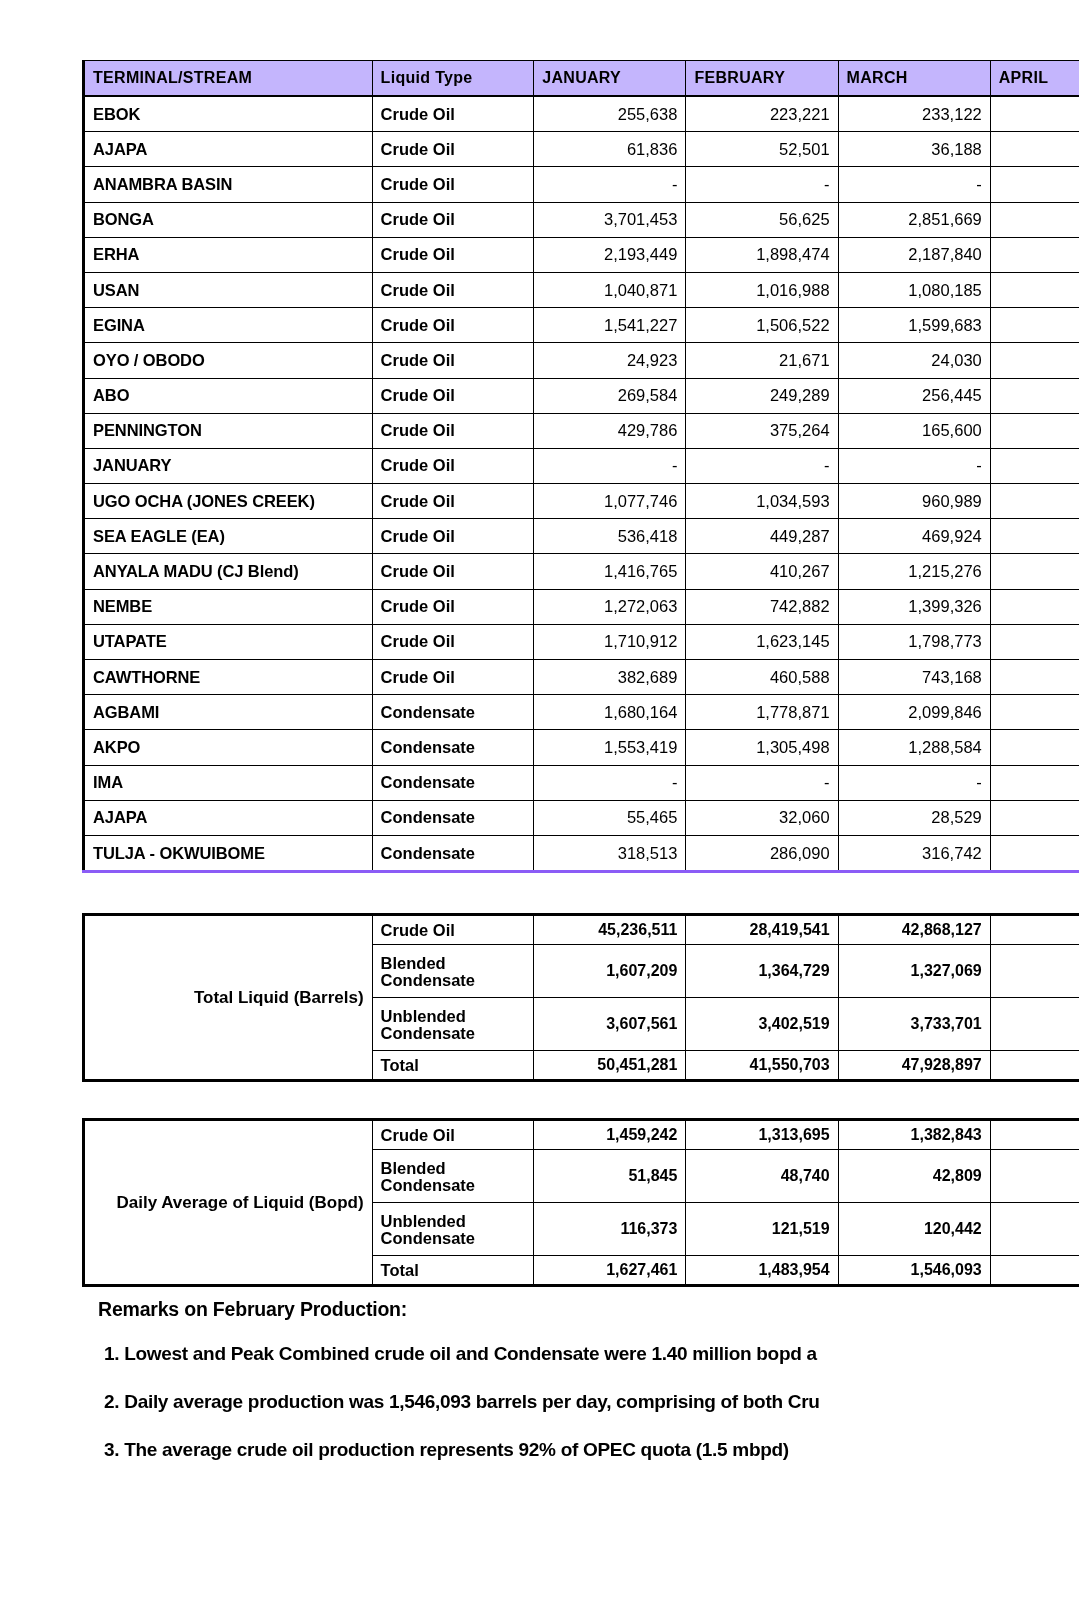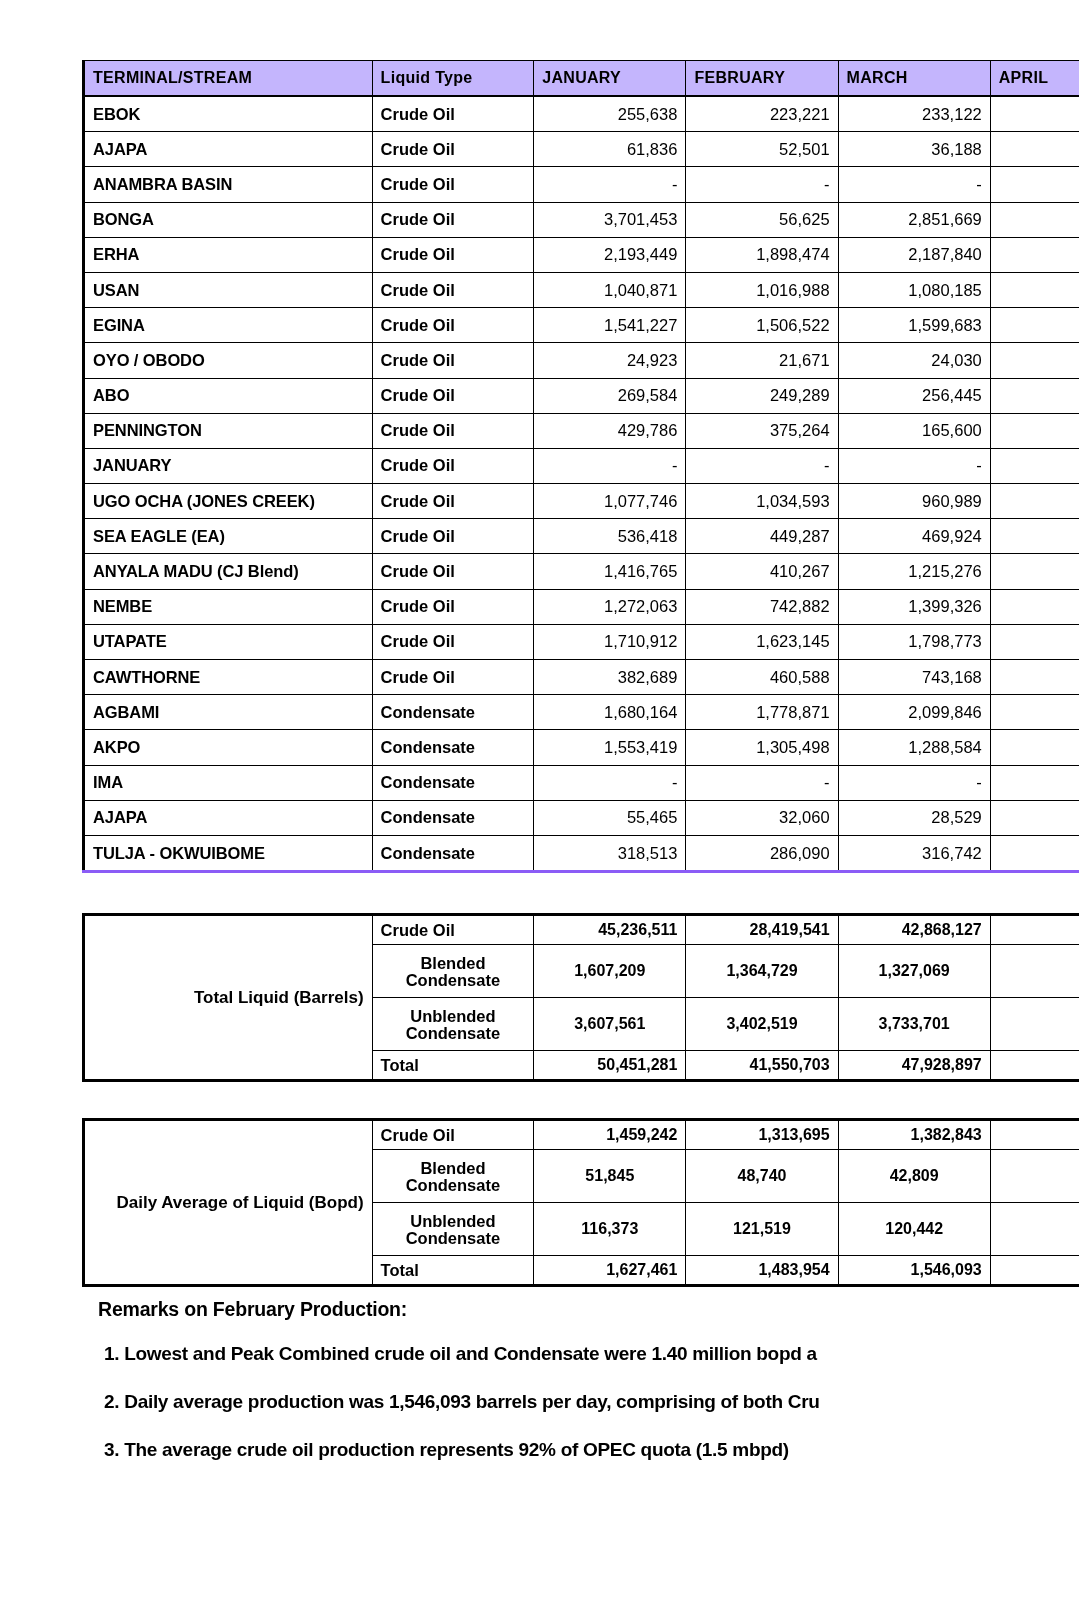--- a/index.html
+++ b/index.html
@@ -94,21 +94,21 @@
   }
   .summary td.sublabel {
     font-weight: bold;
     font-size: 16.5px;
     white-space: normal;
     line-height: 1.02;
     padding-top: 1px;
     text-align: left;
   }
   .summary td.num { text-align: right; font-weight: bold; }
-  .summary td.tall { height: 51px; text-align: center; }
+  .summary td.tall { height: 51px; }
 
   #total-table  { top: 913px; }
   #avg-table    { top: 1118px; }
 
   
   #remarks {
     position: absolute;
     left: 98px;
     top: 1298px;
     width: 1000px;

